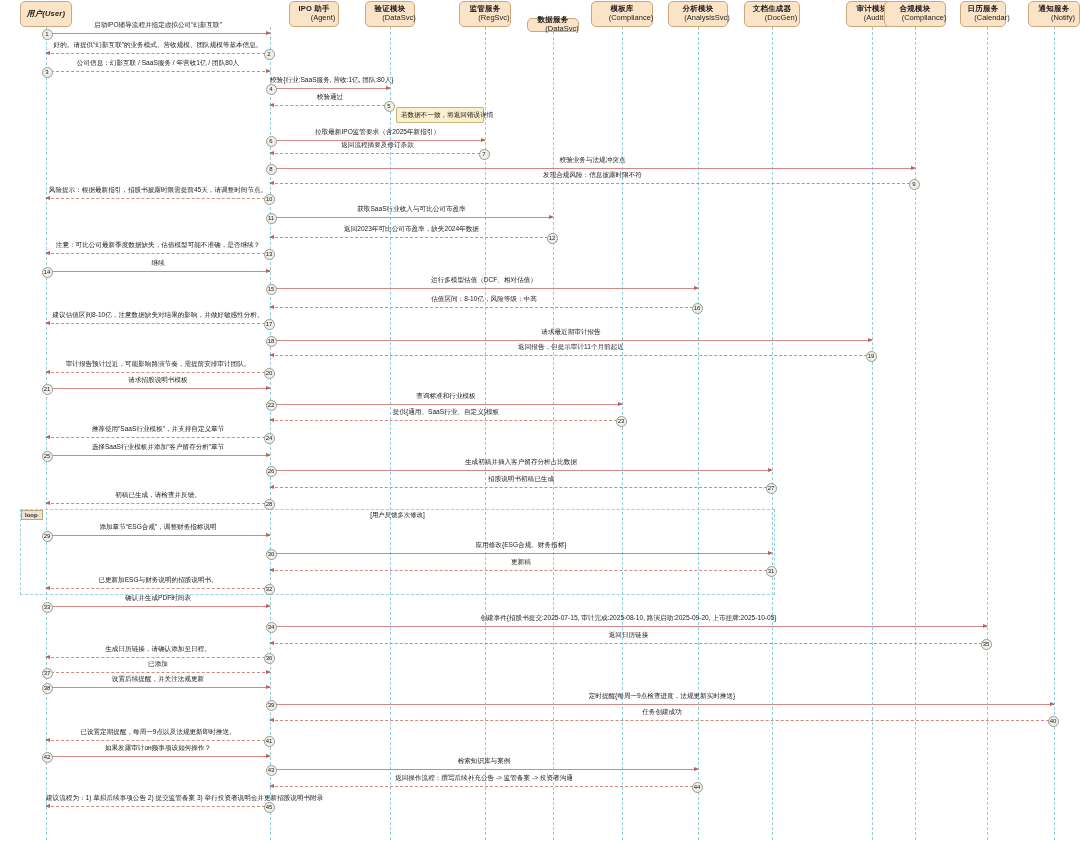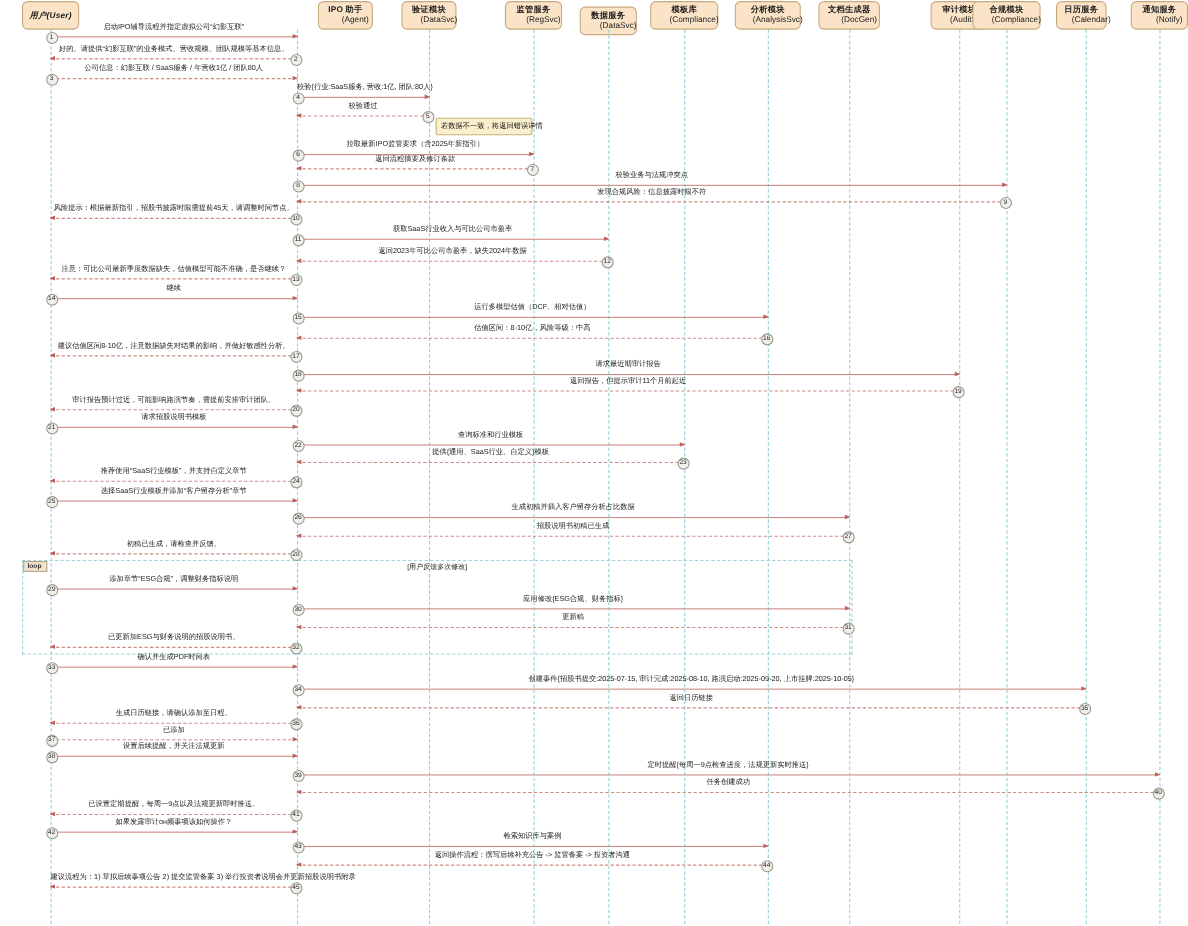--- a/index.html
+++ b/index.html
@@ -86,21 +86,21 @@
     <div class="actor" style="left: 365px; top: 1px; width: 50px; height: 26px;">
       <div class="cn">验证模块</div>
       <div class="en">(DataSvc)</div>
     </div>
     <div class="lifeline" style="left: 390px; top: 27px; height: 813px;"></div>
     <div class="actor" style="left: 459px; top: 1px; width: 52px; height: 26px;">
       <div class="cn">监管服务</div>
       <div class="en">(RegSvc)</div>
     </div>
     <div class="lifeline" style="left: 485px; top: 27px; height: 813px;"></div>
-    <div class="actor" style="left: 527px; top: 6px; width: 52px; height: 26px;">
+    <div class="actor" style="left: 527px; top: 18px; width: 52px; height: 14px;">
       <div class="cn">数据服务</div>
       <div class="en">(DataSvc)</div>
     </div>
     <div class="lifeline" style="left: 553px; top: 27px; height: 813px;"></div>
     <div class="actor" style="left: 591px; top: 1px; width: 62px; height: 26px;">
       <div class="cn">模板库</div>
       <div class="en">(Compliance)</div>
     </div>
     <div class="lifeline" style="left: 622px; top: 27px; height: 813px;"></div>
     <div class="actor" style="left: 668px; top: 1px; width: 60px; height: 26px;">

